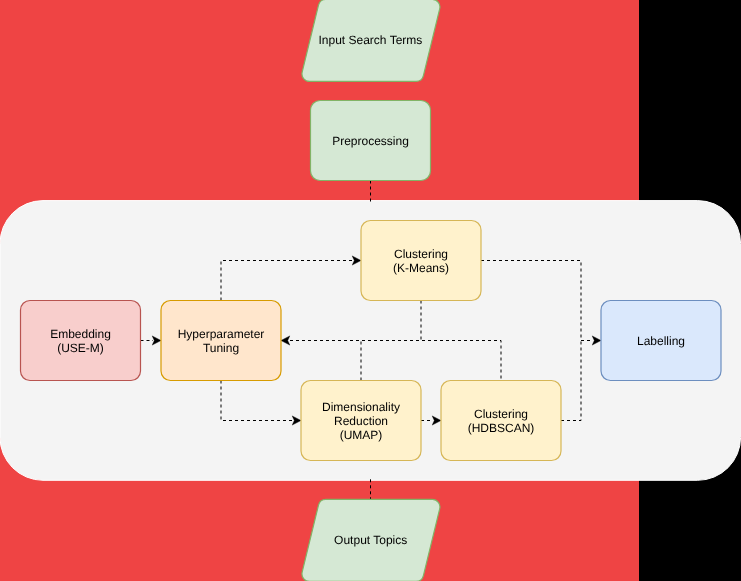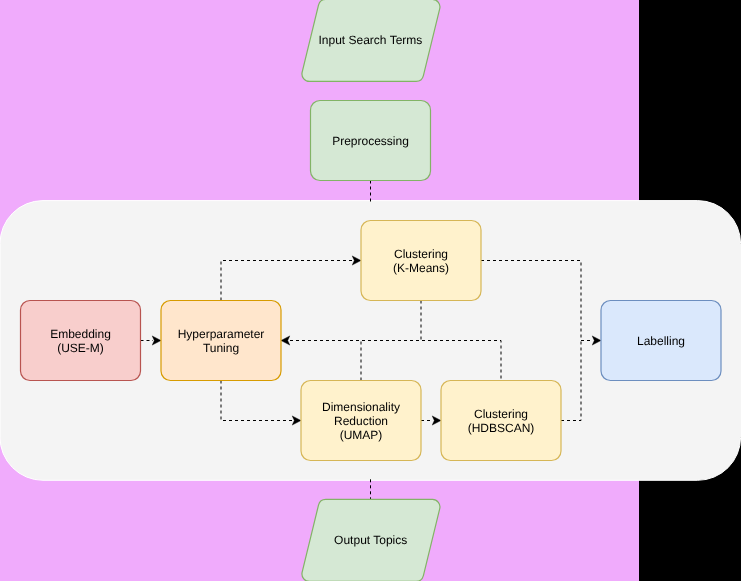--- a/index.html
+++ b/index.html
@@ -1,17 +1,17 @@
 <!DOCTYPE html>
 <html><head>
 <meta charset="utf-8">
 <style>
   html,body{margin:0;padding:0;background:#000;width:741px;height:581px;overflow:hidden;}
   body{font-family:"Liberation Sans",sans-serif;}
-  #stage{position:relative;width:639px;height:581px;background:#f0abfc;}
+  #stage{position:relative;width:639px;height:581px;background:#ef4444;}
   svg{display:block;}
   #stage{ }
   #svgroot{transform:translateZ(0);will-change:transform;}
   .nodeLabel{font-family:"Liberation Sans",sans-serif;font-size:12px;fill:#000000;text-anchor:middle;-webkit-font-smoothing:antialiased;text-rendering:geometricPrecision;}
 </style>
 </head>
 <body>
 
 <div id="stage">
   <svg id="svgroot" width="741" height="581" viewBox="0 0 741 581">

